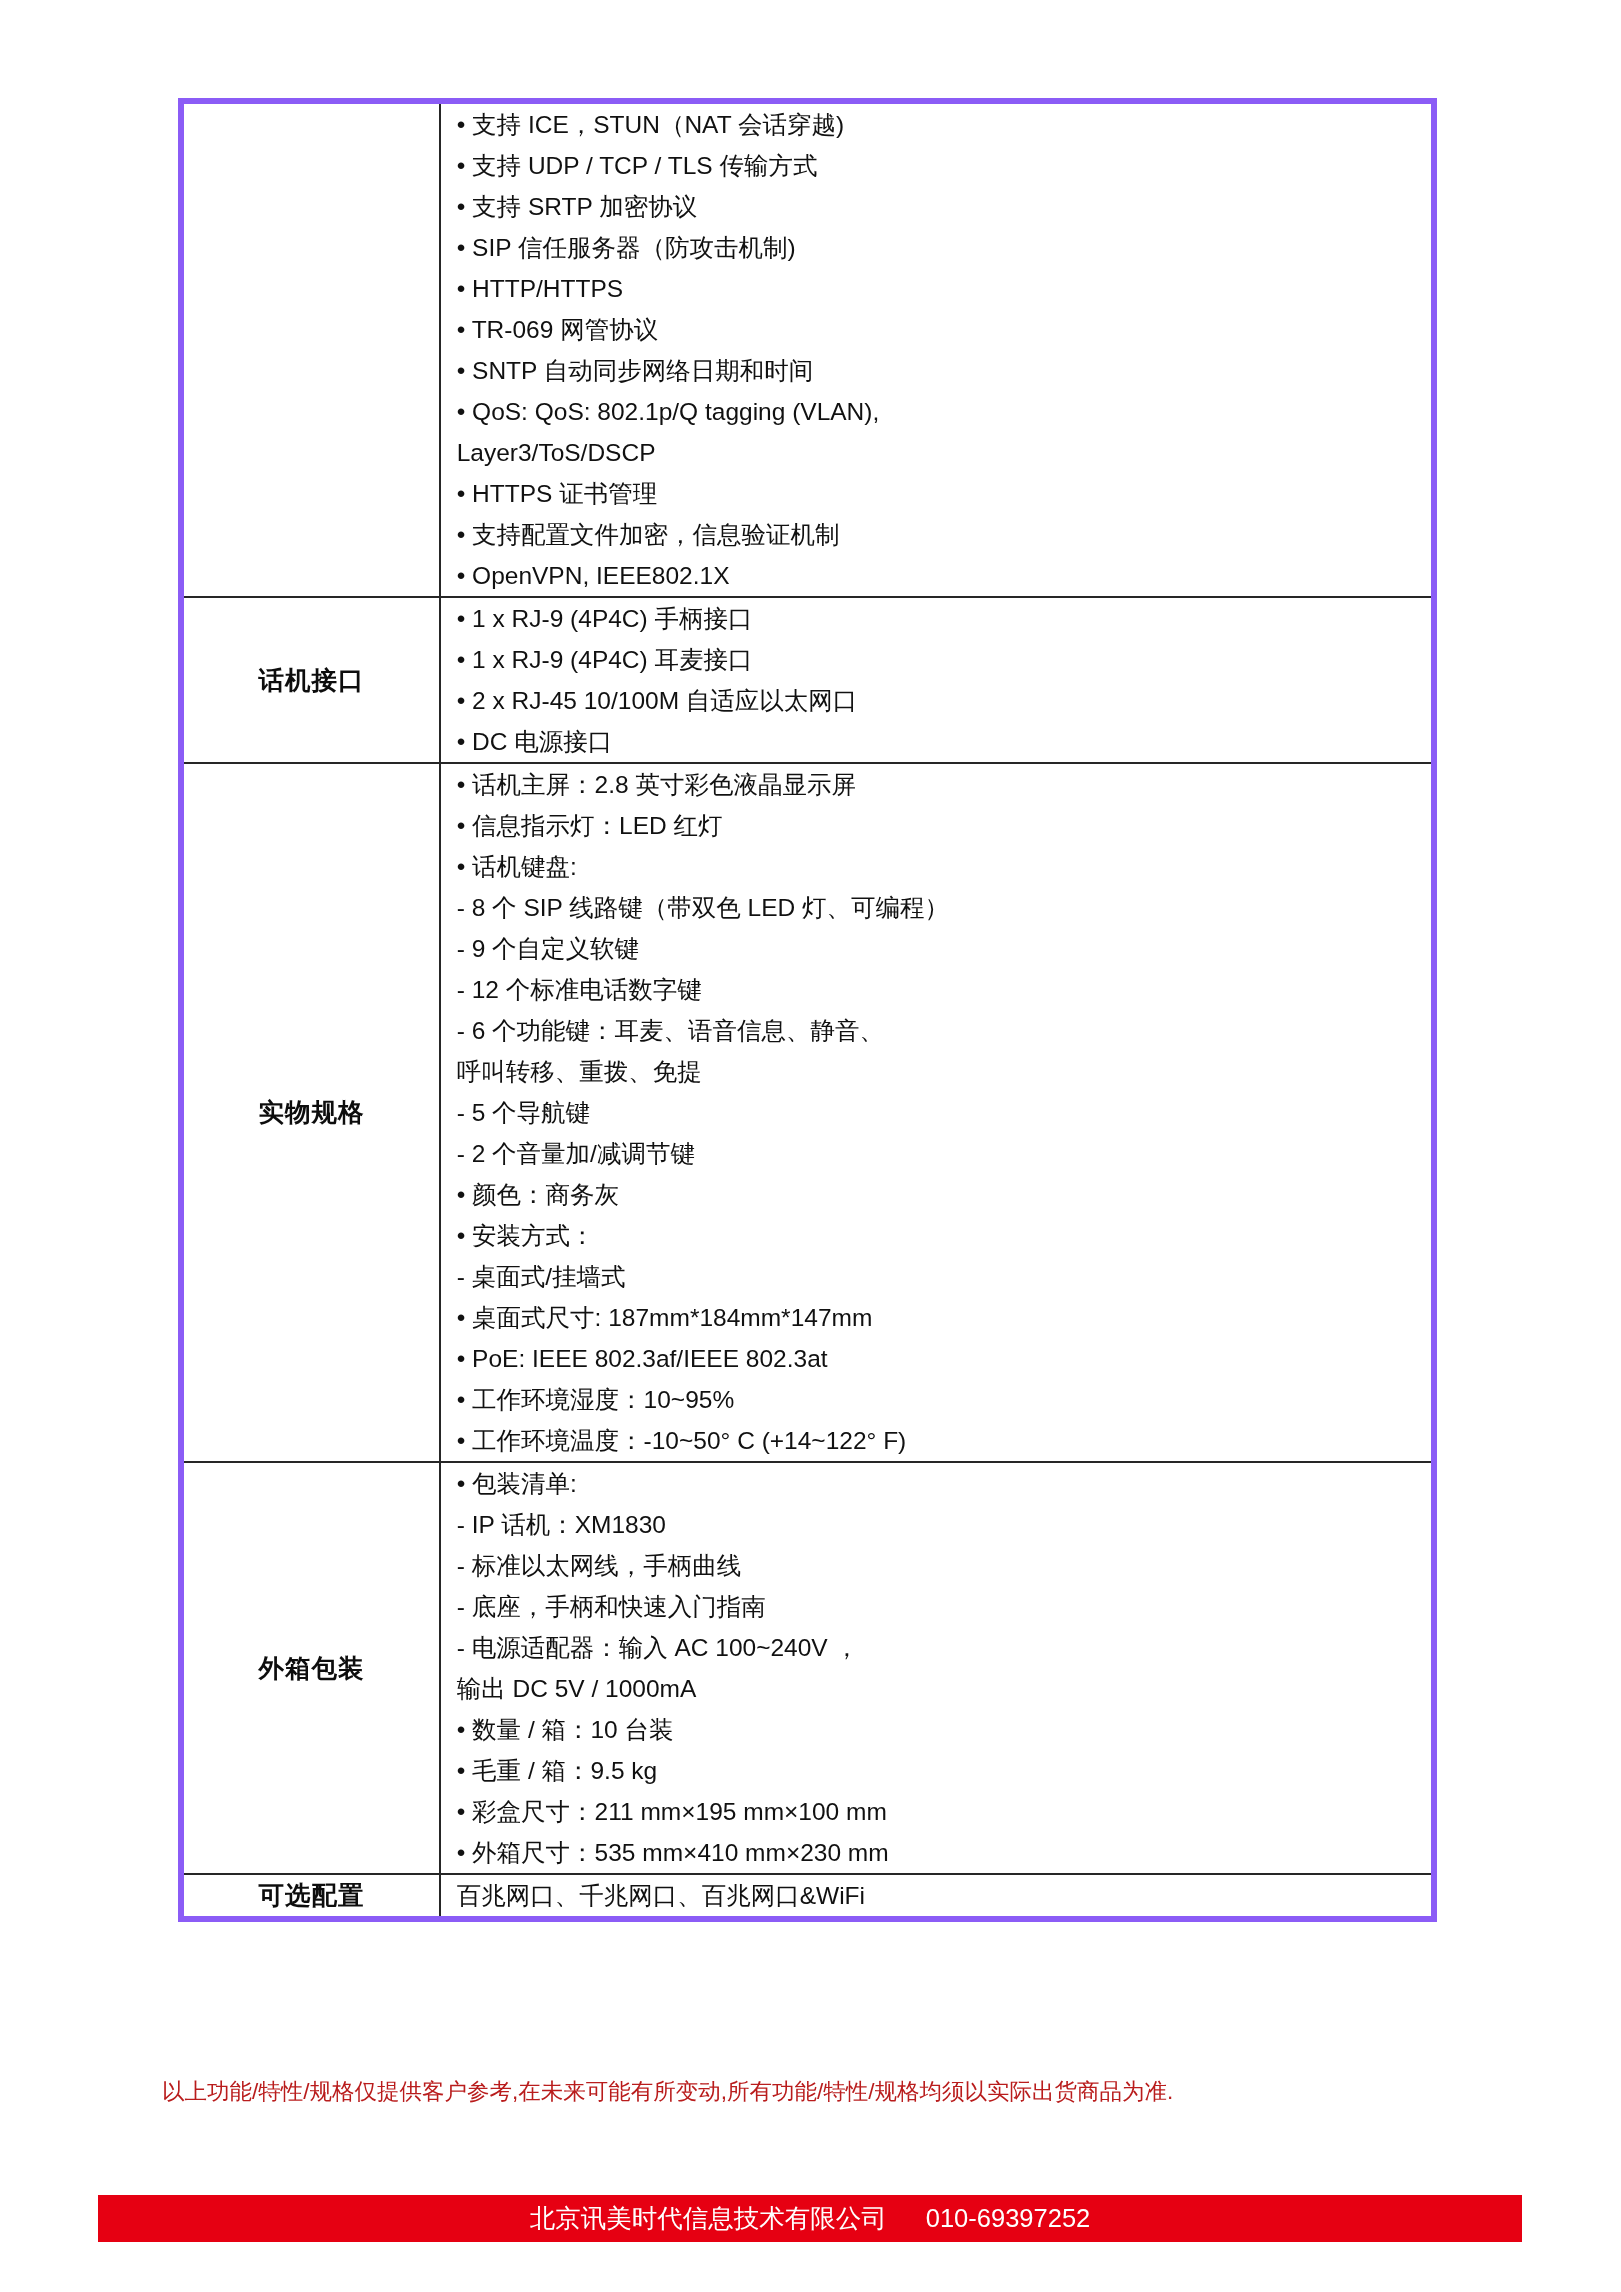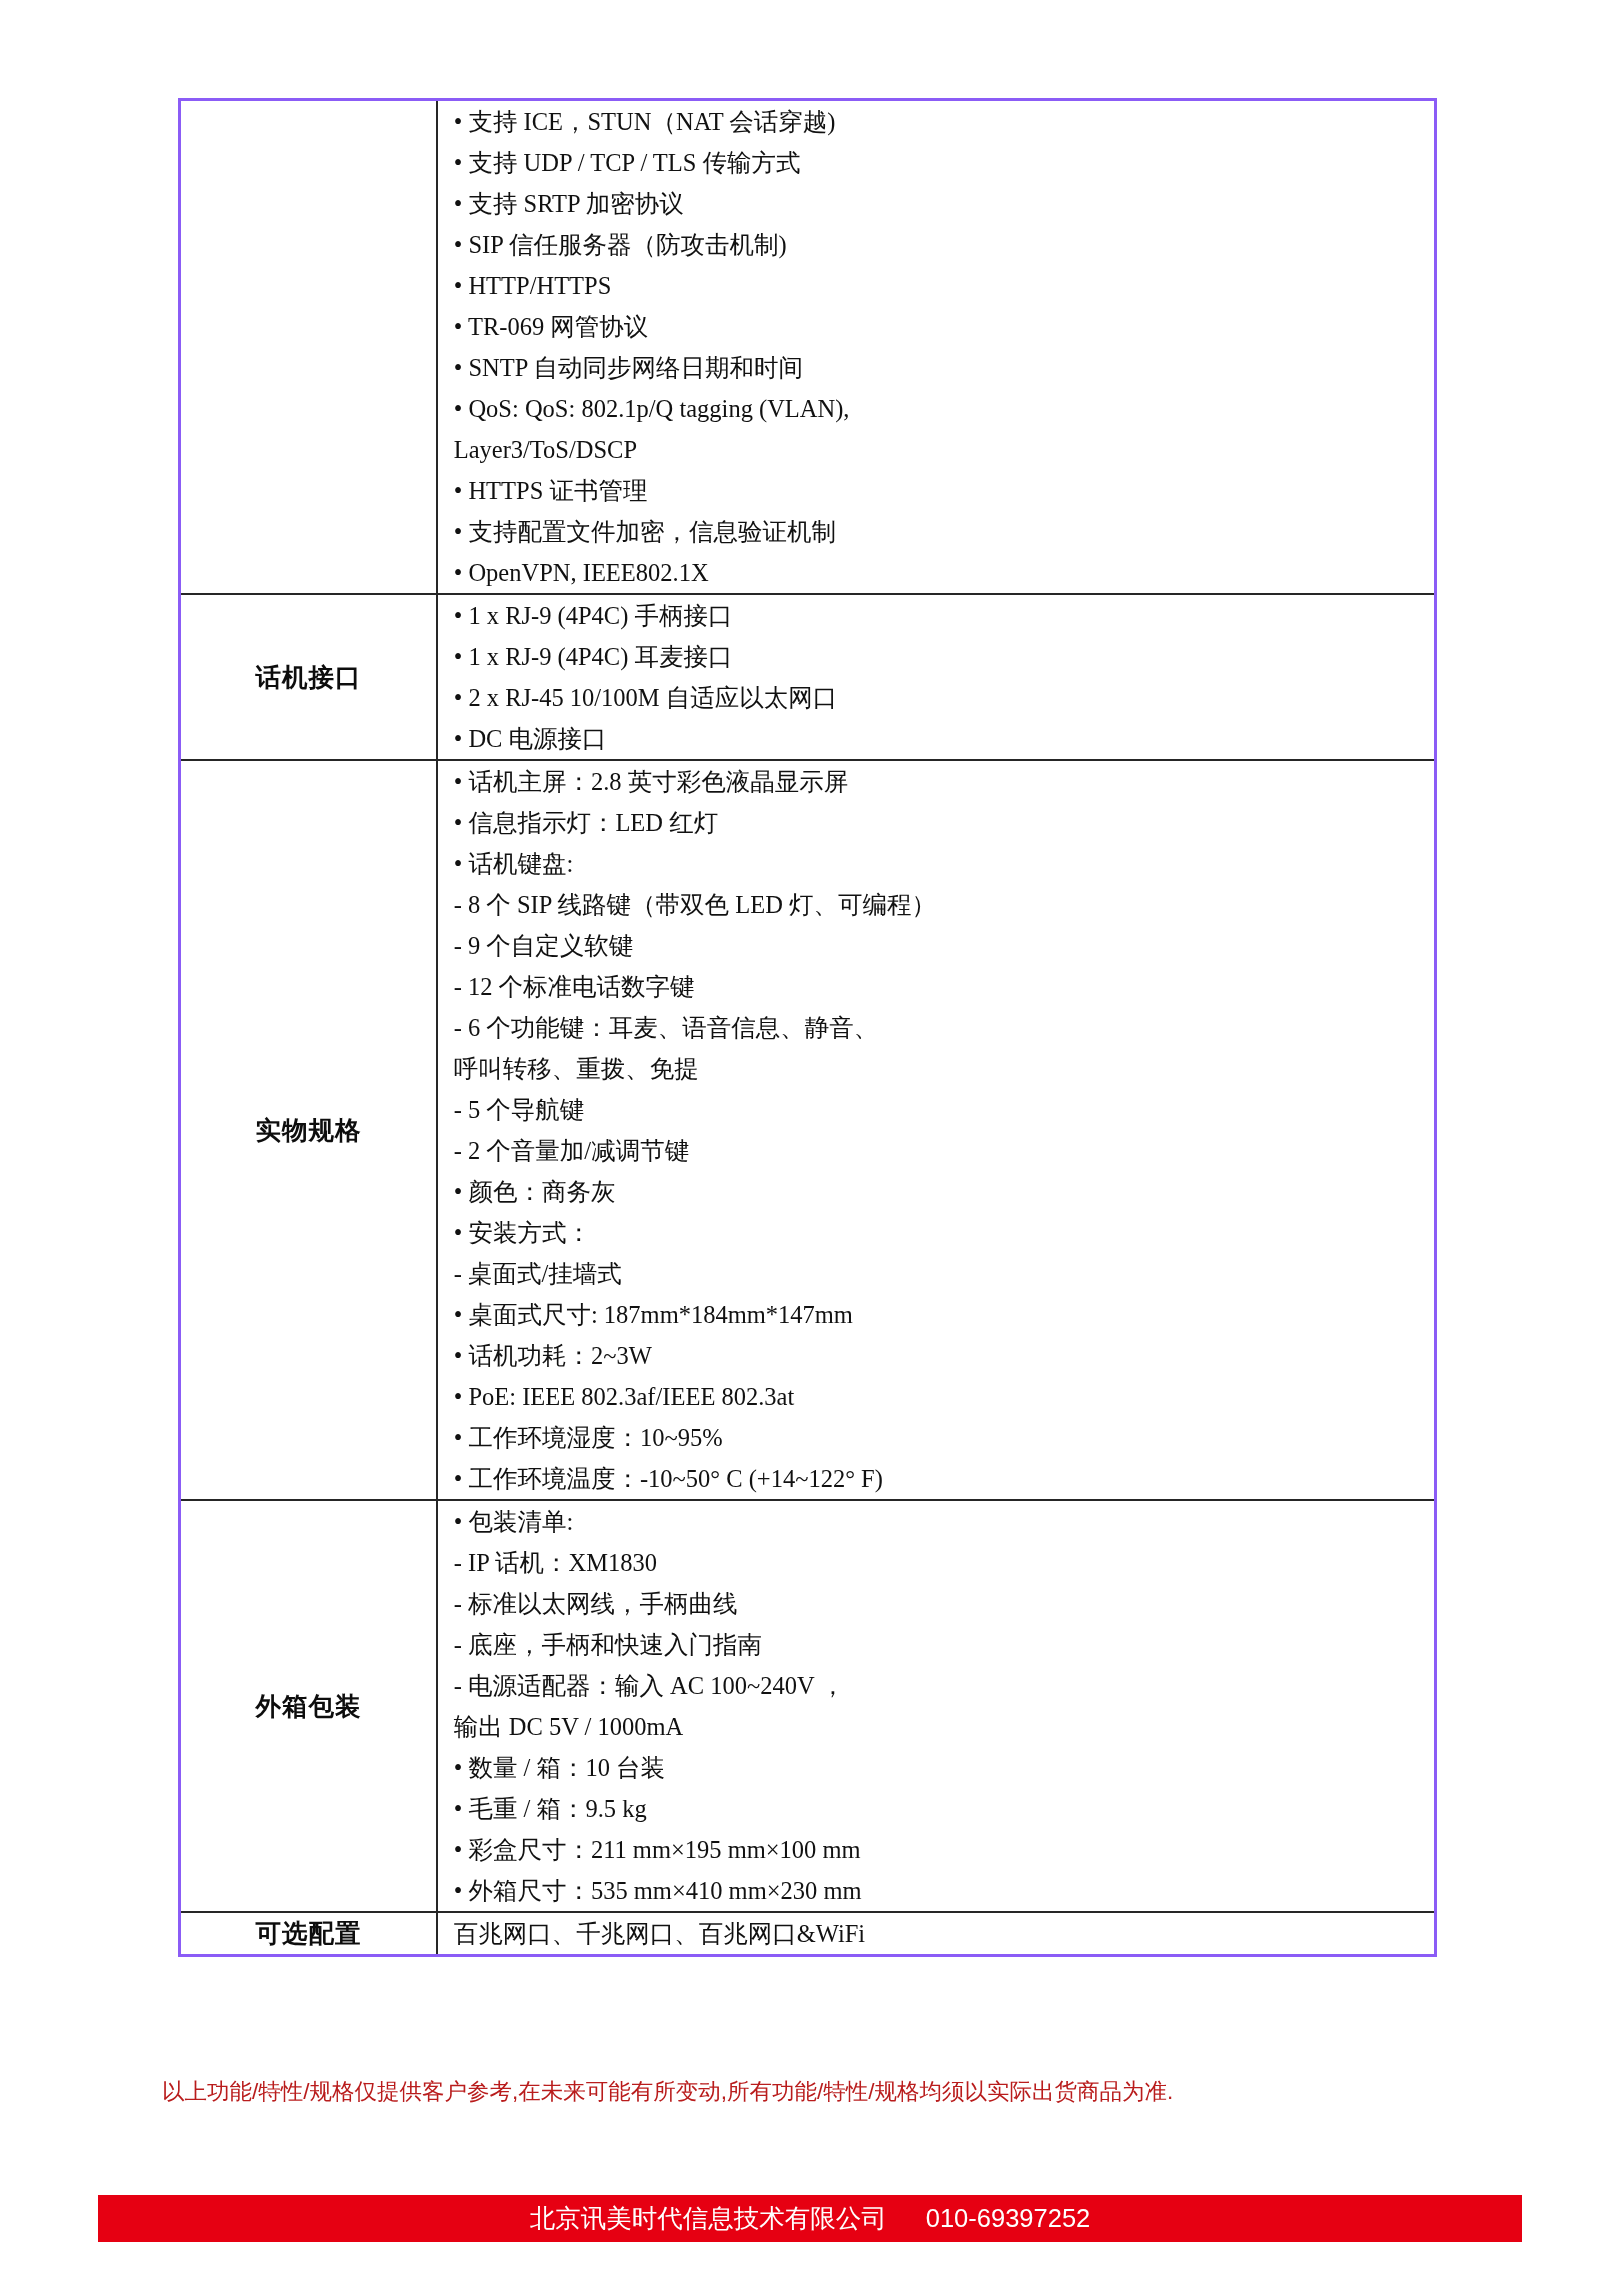--- a/index.html
+++ b/index.html
@@ -10,24 +10,23 @@
     background: #ffffff;
     font-family: "Liberation Sans", sans-serif;
     color: #111111;
     overflow: hidden;
   }
   .spec-table {
     position: absolute;
     left: 178px;
     top: 98px;
     width: 1259px;
-    border: 3px solid #8b5cf6;
+    border: 6px solid #8b5cf6;
     box-sizing: border-box;
     background: #ffffff;
-    font-family: Liberation Serif, serif;
   }
   .spec-row { display: flex; border-top: 2px solid #262626; }
   .spec-row:first-child { border-top: none; }
   .cell-label {
     width: 257px;
     flex: 0 0 257px;
     display: flex;
     align-items: center;
     justify-content: center;
     font-size: 25.5px;
@@ -111,21 +110,20 @@
           <div class="spec-line">- 9 个自定义软键</div>
           <div class="spec-line">- 12 个标准电话数字键</div>
           <div class="spec-line">- 6 个功能键：耳麦、语音信息、静音、</div>
           <div class="spec-line">呼叫转移、重拨、免提</div>
           <div class="spec-line">- 5 个导航键</div>
           <div class="spec-line">- 2 个音量加/减调节键</div>
           <div class="spec-line">• 颜色：商务灰</div>
           <div class="spec-line">• 安装方式：</div>
           <div class="spec-line">- 桌面式/挂墙式</div>
           <div class="spec-line">• 桌面式尺寸: 187mm*184mm*147mm</div>
-          <div class="spec-line">• 话机功耗：2~3W</div>
           <div class="spec-line">• PoE: IEEE 802.3af/IEEE 802.3at</div>
           <div class="spec-line">• 工作环境湿度：10~95%</div>
           <div class="spec-line">• 工作环境温度：-10~50° C (+14~122° F)</div>
         </div>
       </div>
       <div class="spec-row">
         <div class="cell-label">外箱包装</div>
         <div class="cell-content">
           <div class="spec-line">• 包装清单:</div>
           <div class="spec-line">- IP 话机：XM1830</div>

